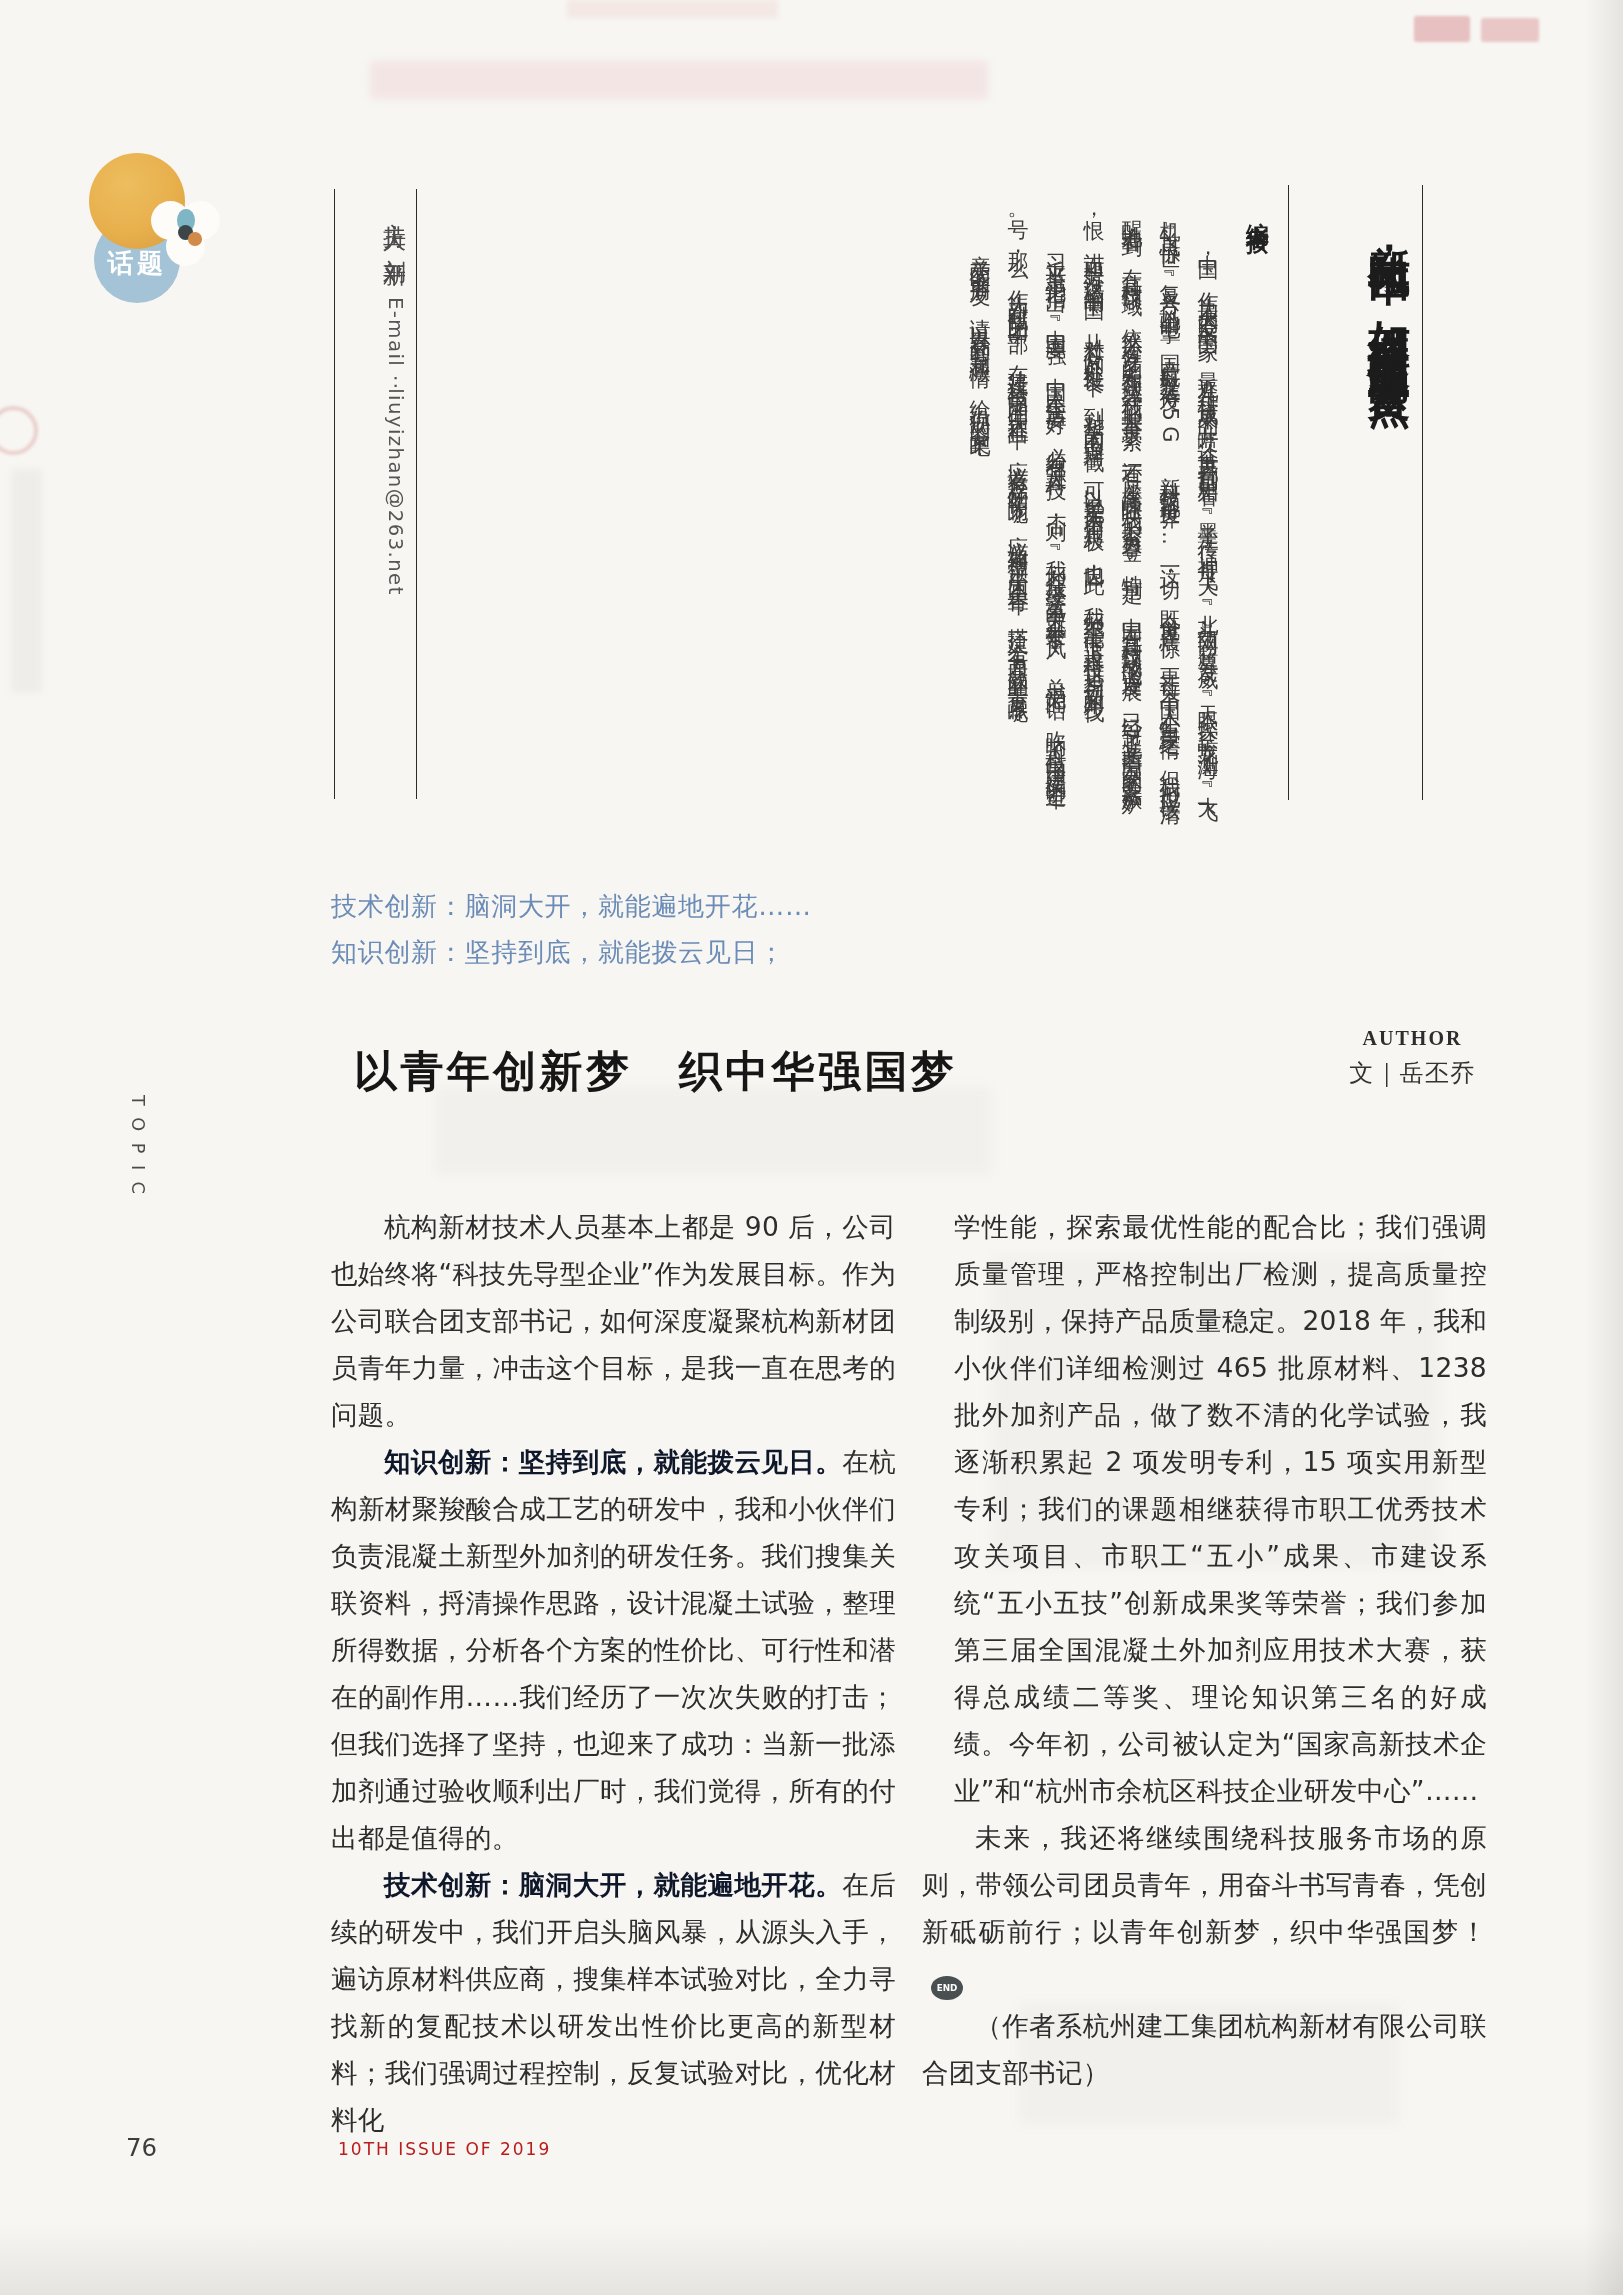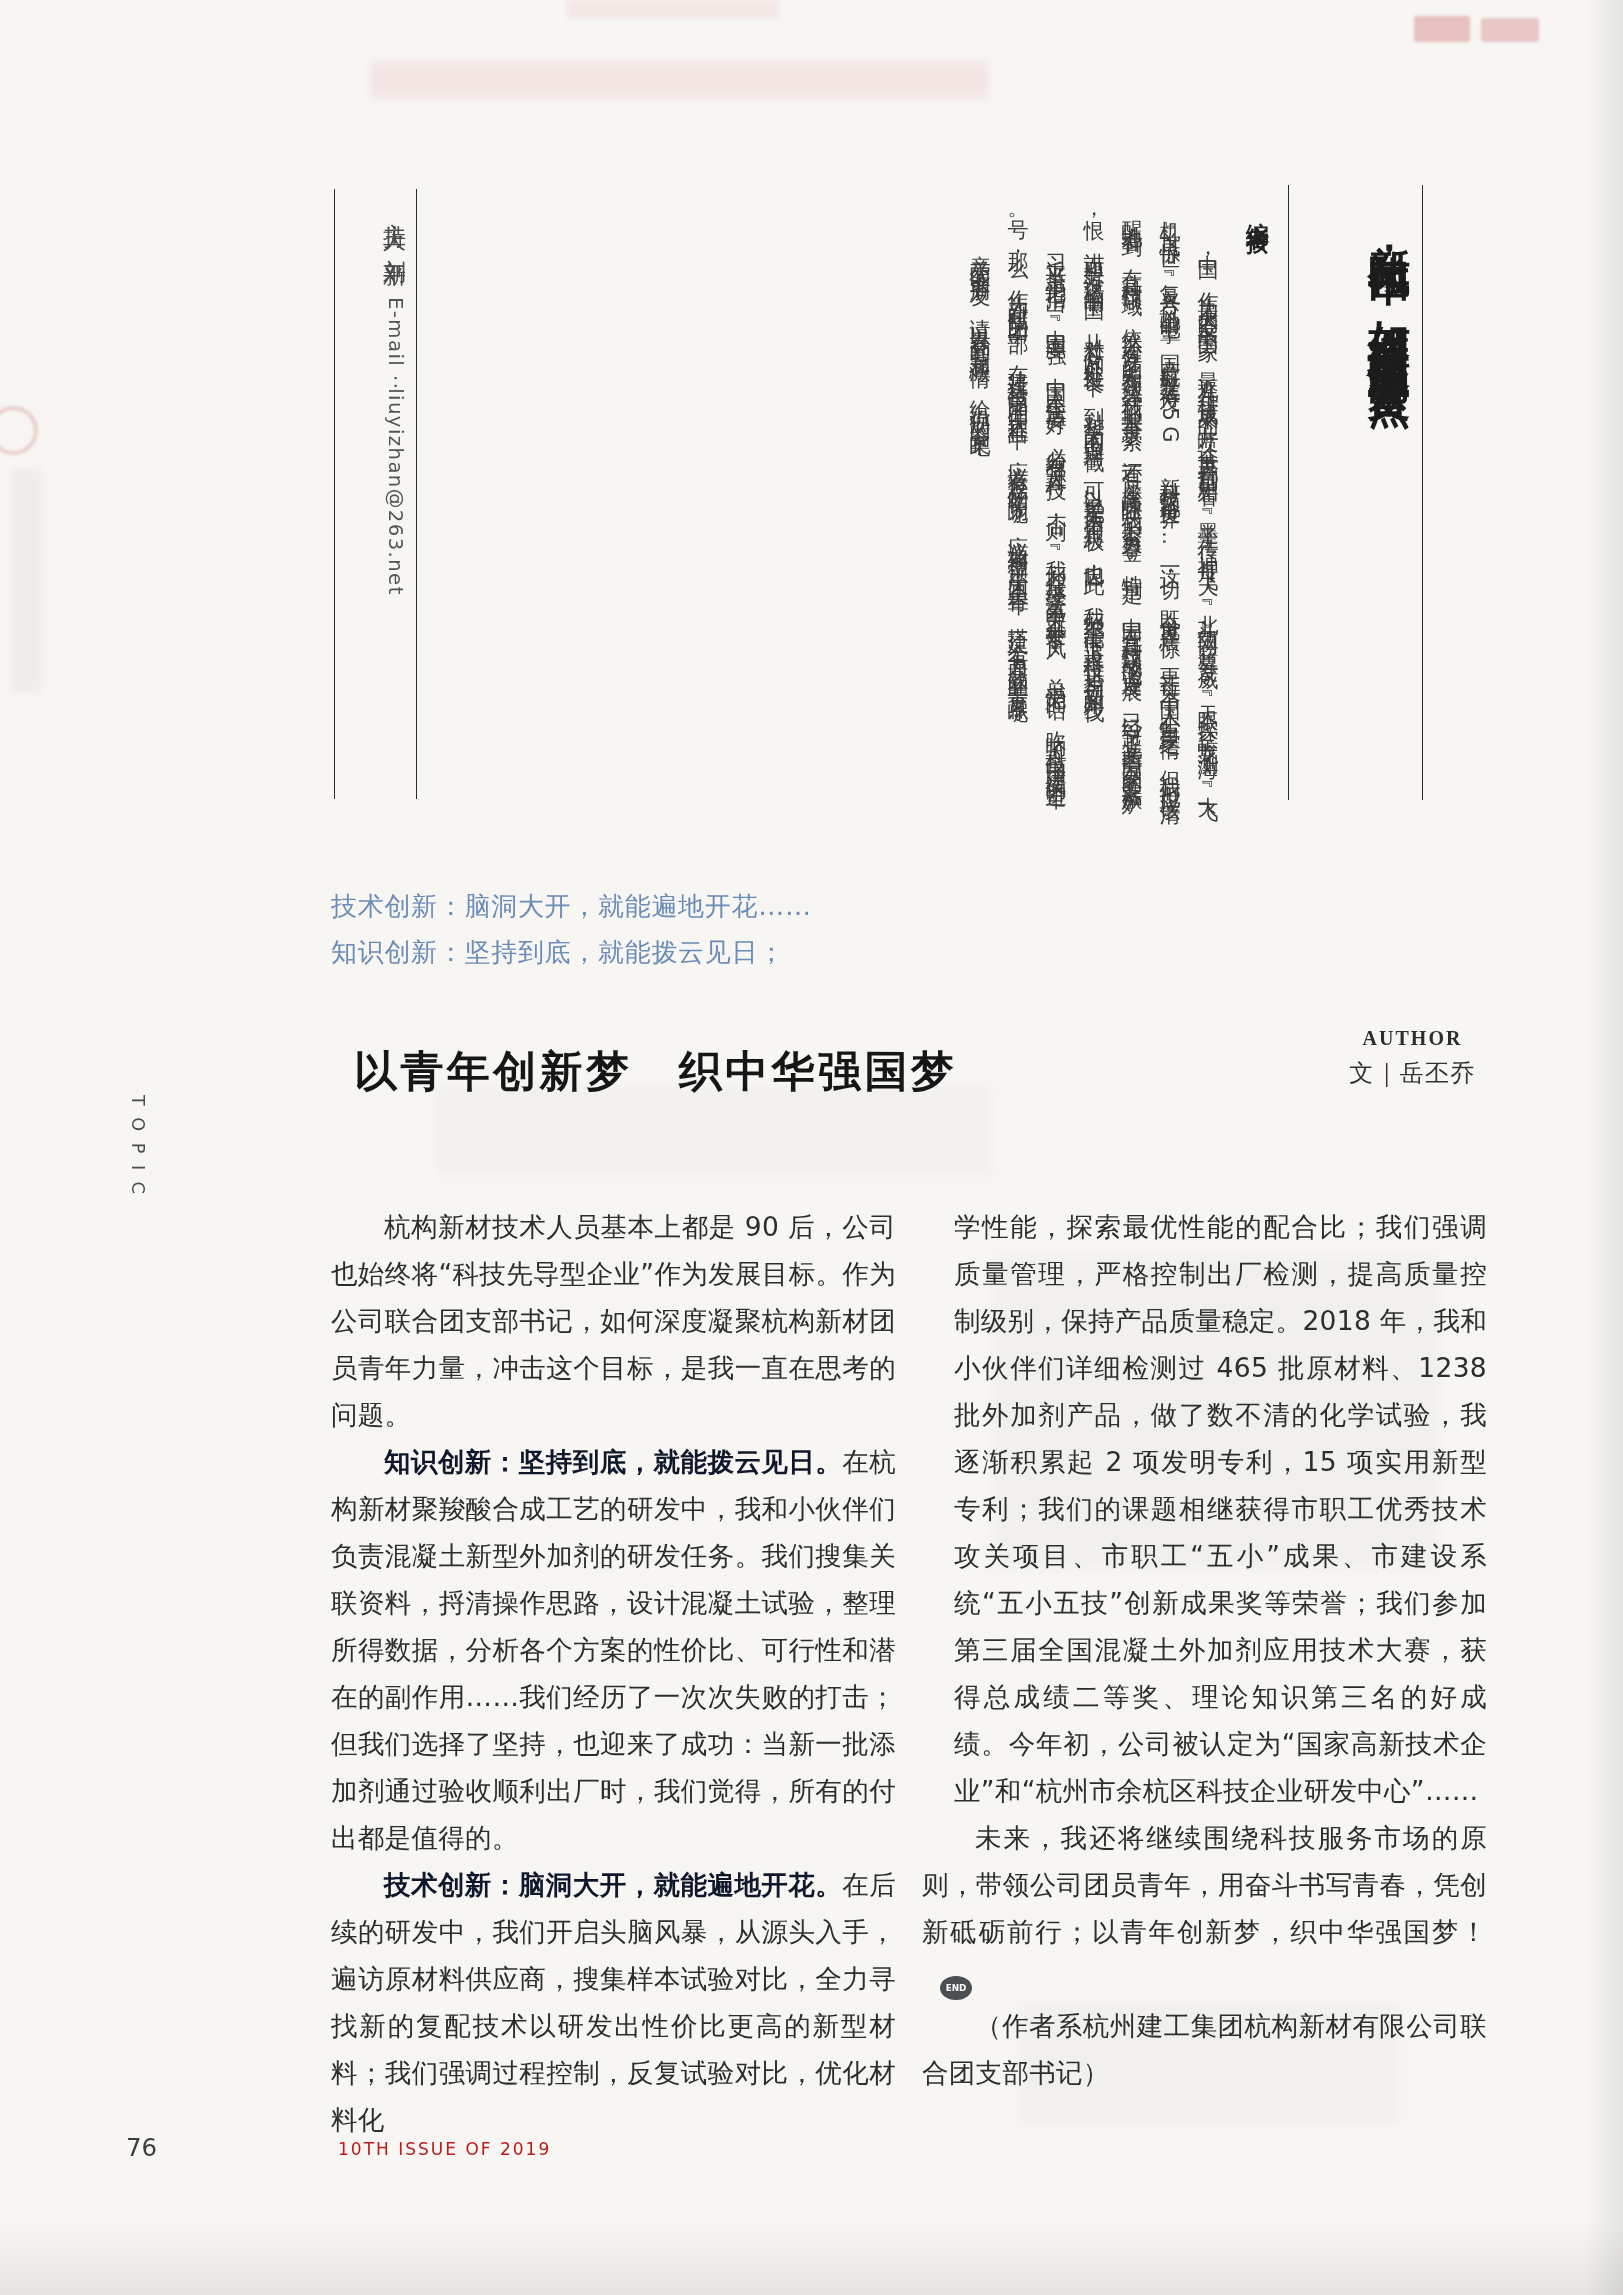--- a/index.html
+++ b/index.html
@@ -94,21 +94,21 @@
   .col{position:absolute;top:1203px;width:565px;font-size:26.5px;line-height:47px;
      text-align:justify;color:#2d2d2d;letter-spacing:0.3px;}
   .col-left{left:331px;}
   .col-right{left:922px;}
   .col p{margin:0;text-indent:2em;}
   .col p.no-indent{text-indent:0;margin-left:32px;}
   .lead{font-weight:700;color:#0f172a;}
   .end-badge{
     display:inline-flex;align-items:center;justify-content:center;
     width:32px;height:24.4px;border-radius:50%;background:#4a4f52;color:#fff;
-    font-size:8.8px;font-weight:700;letter-spacing:0;vertical-align:-2.7px;margin-left:18px;
+    font-size:8.8px;font-weight:700;letter-spacing:0;vertical-align:-2.7px;margin-left:9px;
     text-indent:0;
   }
 
   
   .page-num{position:absolute;left:126px;top:2133px;font-size:24.4px;color:#3d3d3d;}
   .issue{position:absolute;left:338px;top:2139px;font-size:17px;letter-spacing:2px;color:#b91c1c;}
 </style>
 </head>
 <body>
 
@@ -117,20 +117,32 @@
   <div class="artifact a-top-center"></div>
   <div class="artifact a-top-left"></div>
   <div class="artifact a-top-right-1"></div>
   <div class="artifact a-top-right-2"></div>
   <div class="artifact a-left-ring"></div>
   <div class="artifact a-left-ghost"></div>
   <div class="ghost g1"></div>
   <div class="ghost g2"></div>
   <div class="ghost g3"></div>
 
+  <div class="logo">
+    <div class="blue"></div>
+    <div class="orange">
+      <div class="petal p1"></div>
+      <div class="petal p2"></div>
+      <div class="petal p3"></div>
+      <div class="tint teal"></div>
+      <div class="tint dark"></div>
+      <div class="tint odot"></div>
+    </div>
+    <div class="label">话题</div>
+  </div>
 
   <div class="rule rule-t-l"></div>
   <div class="rule rule-t-r"></div>
   <div class="rule rule-h-l"></div>
   <div class="rule rule-h-r"></div>
 
   <div class="vtitle">新时代团干，如何搭建科技中国的共青支点？</div>
 
   <div class="editor-note">
     <h3>编者按：</h3>

